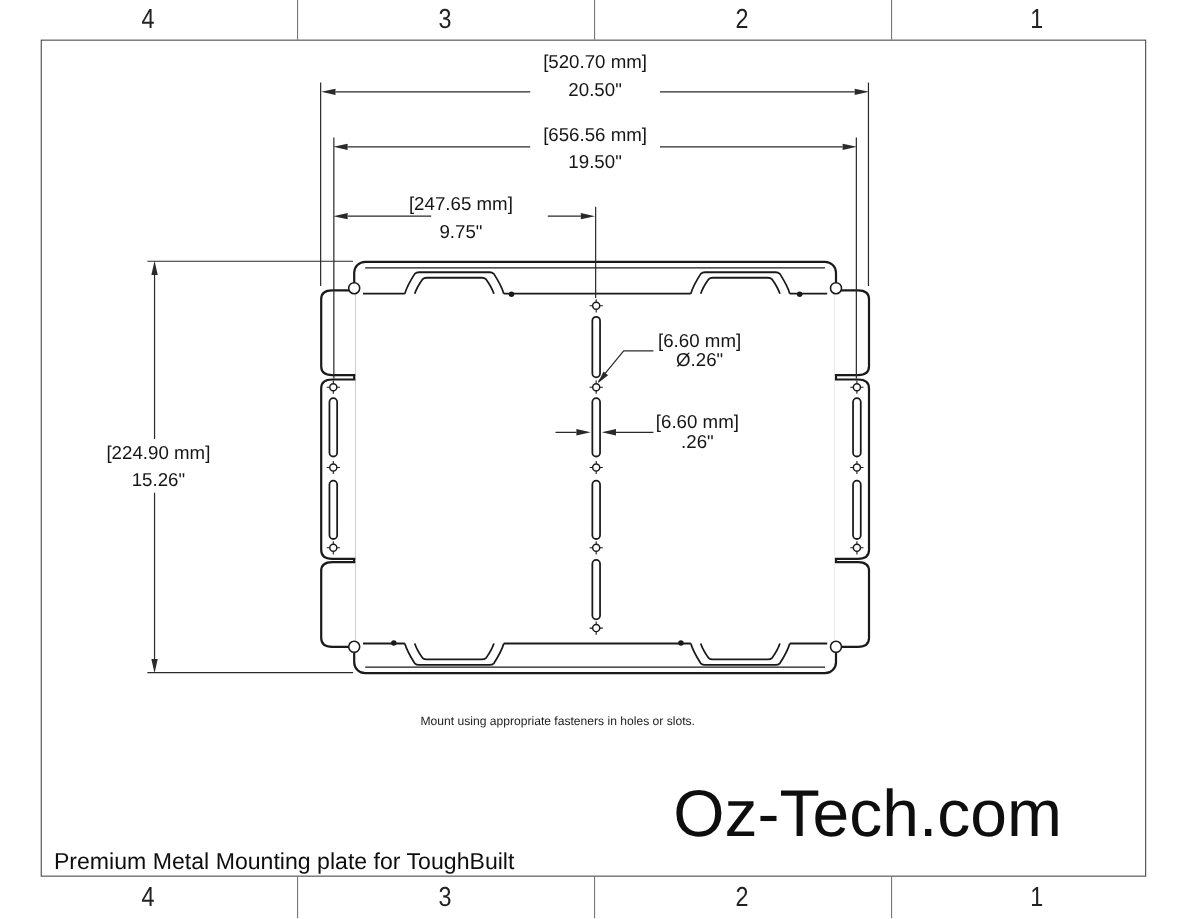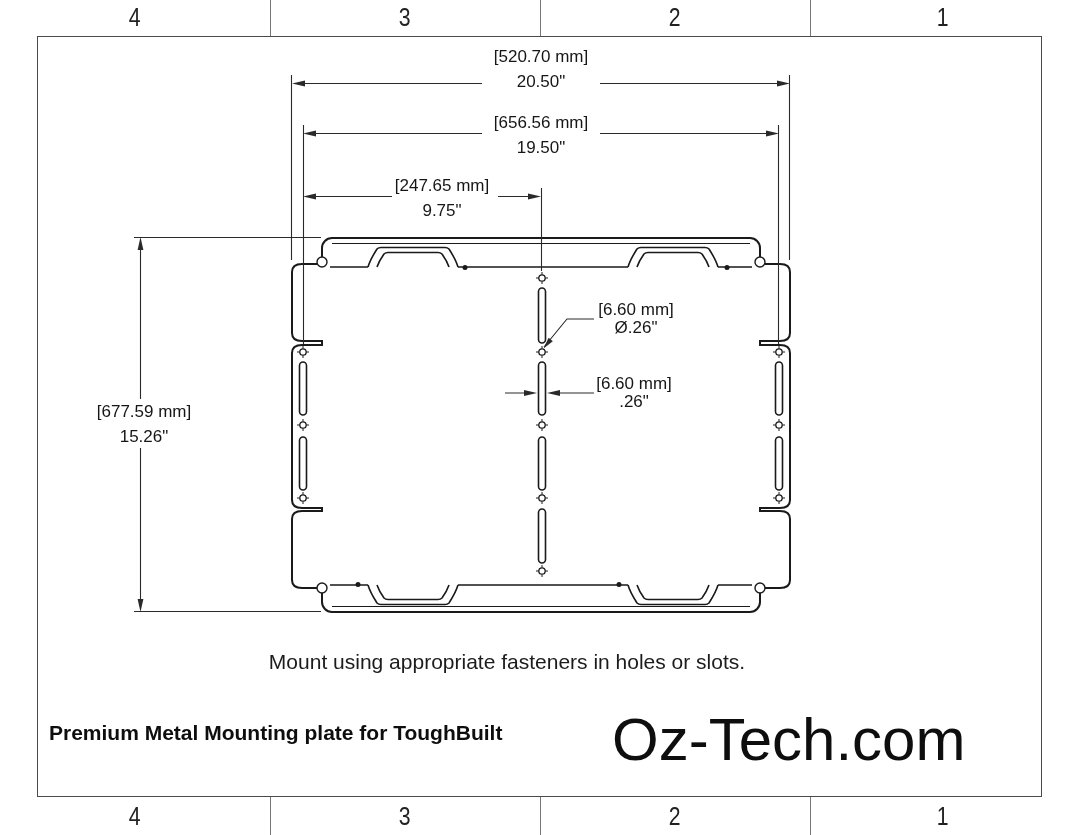--- a/index.html
+++ b/index.html
@@ -11,22 +11,22 @@
   .vdiv{position:absolute;width:1px;background:#777;}
   
   #frame{position:absolute;left:37px;top:36px;width:1005px;height:761px;
          border:1.5px solid #4a4a4a;box-sizing:border-box;}
   
   #draw{position:absolute;left:0;top:0;}
   
   .dim-text{position:absolute;transform:translateX(-50%);text-align:center;
             font-size:17px;line-height:18px;color:#161616;white-space:nowrap;}
   .dim-text .gap{height:7px;}
-  .note{position:absolute;transform:translateX(-50%);font-size:21px;color:#1c1c1c;white-space:nowrap;}
-  .title{position:absolute;left:49px;top:719px;font-size:21px;font-weight:bold;
+  .note{position:absolute;transform:translateX(-50%);font-size:11px;color:#1c1c1c;white-space:nowrap;}
+  .title{position:absolute;left:49px;top:770px;font-size:21px;font-weight:normal;
          line-height:27px;color:#0e0e0e;white-space:pre-wrap;}
   .brand{position:absolute;left:612px;top:705px;font-size:60px;font-weight:400;
          color:#0e0e0e;letter-spacing:0px;white-space:nowrap;}
 </style>
 </head>
 <body>
 
 <div id="page">
 
   <div class="vdiv" style="left:270px;top:0;height:36px"></div>
@@ -158,27 +158,27 @@
   <div class="dim-text" style="left:541px;top:48px">
     <div>[520.70 mm]</div>
     <div class="gap"></div>
     <div>20.50"</div>
   </div>
   <div class="dim-text" style="left:541px;top:114px">
     <div>[656.56 mm]</div>
     <div class="gap"></div>
     <div>19.50"</div>
   </div>
-  <div class="dim-text" style="left:442px;top:177px">
+  <div class="dim-text" style="left:419px;top:177px">
     <div>[247.65 mm]</div>
     <div class="gap"></div>
     <div>9.75"</div>
   </div>
   <div class="dim-text" style="left:144px;top:403px">
-    <div>[677.59 mm]</div>
+    <div>[224.90 mm]</div>
     <div class="gap"></div>
     <div>15.26"</div>
   </div>
   <div class="dim-text" style="left:636px;top:301px">
     <div>[6.60 mm]</div>
     <div>Ø.26"</div>
   </div>
   <div class="dim-text" style="left:634px;top:375px">
     <div>[6.60 mm]</div>
     <div>.26"</div>

